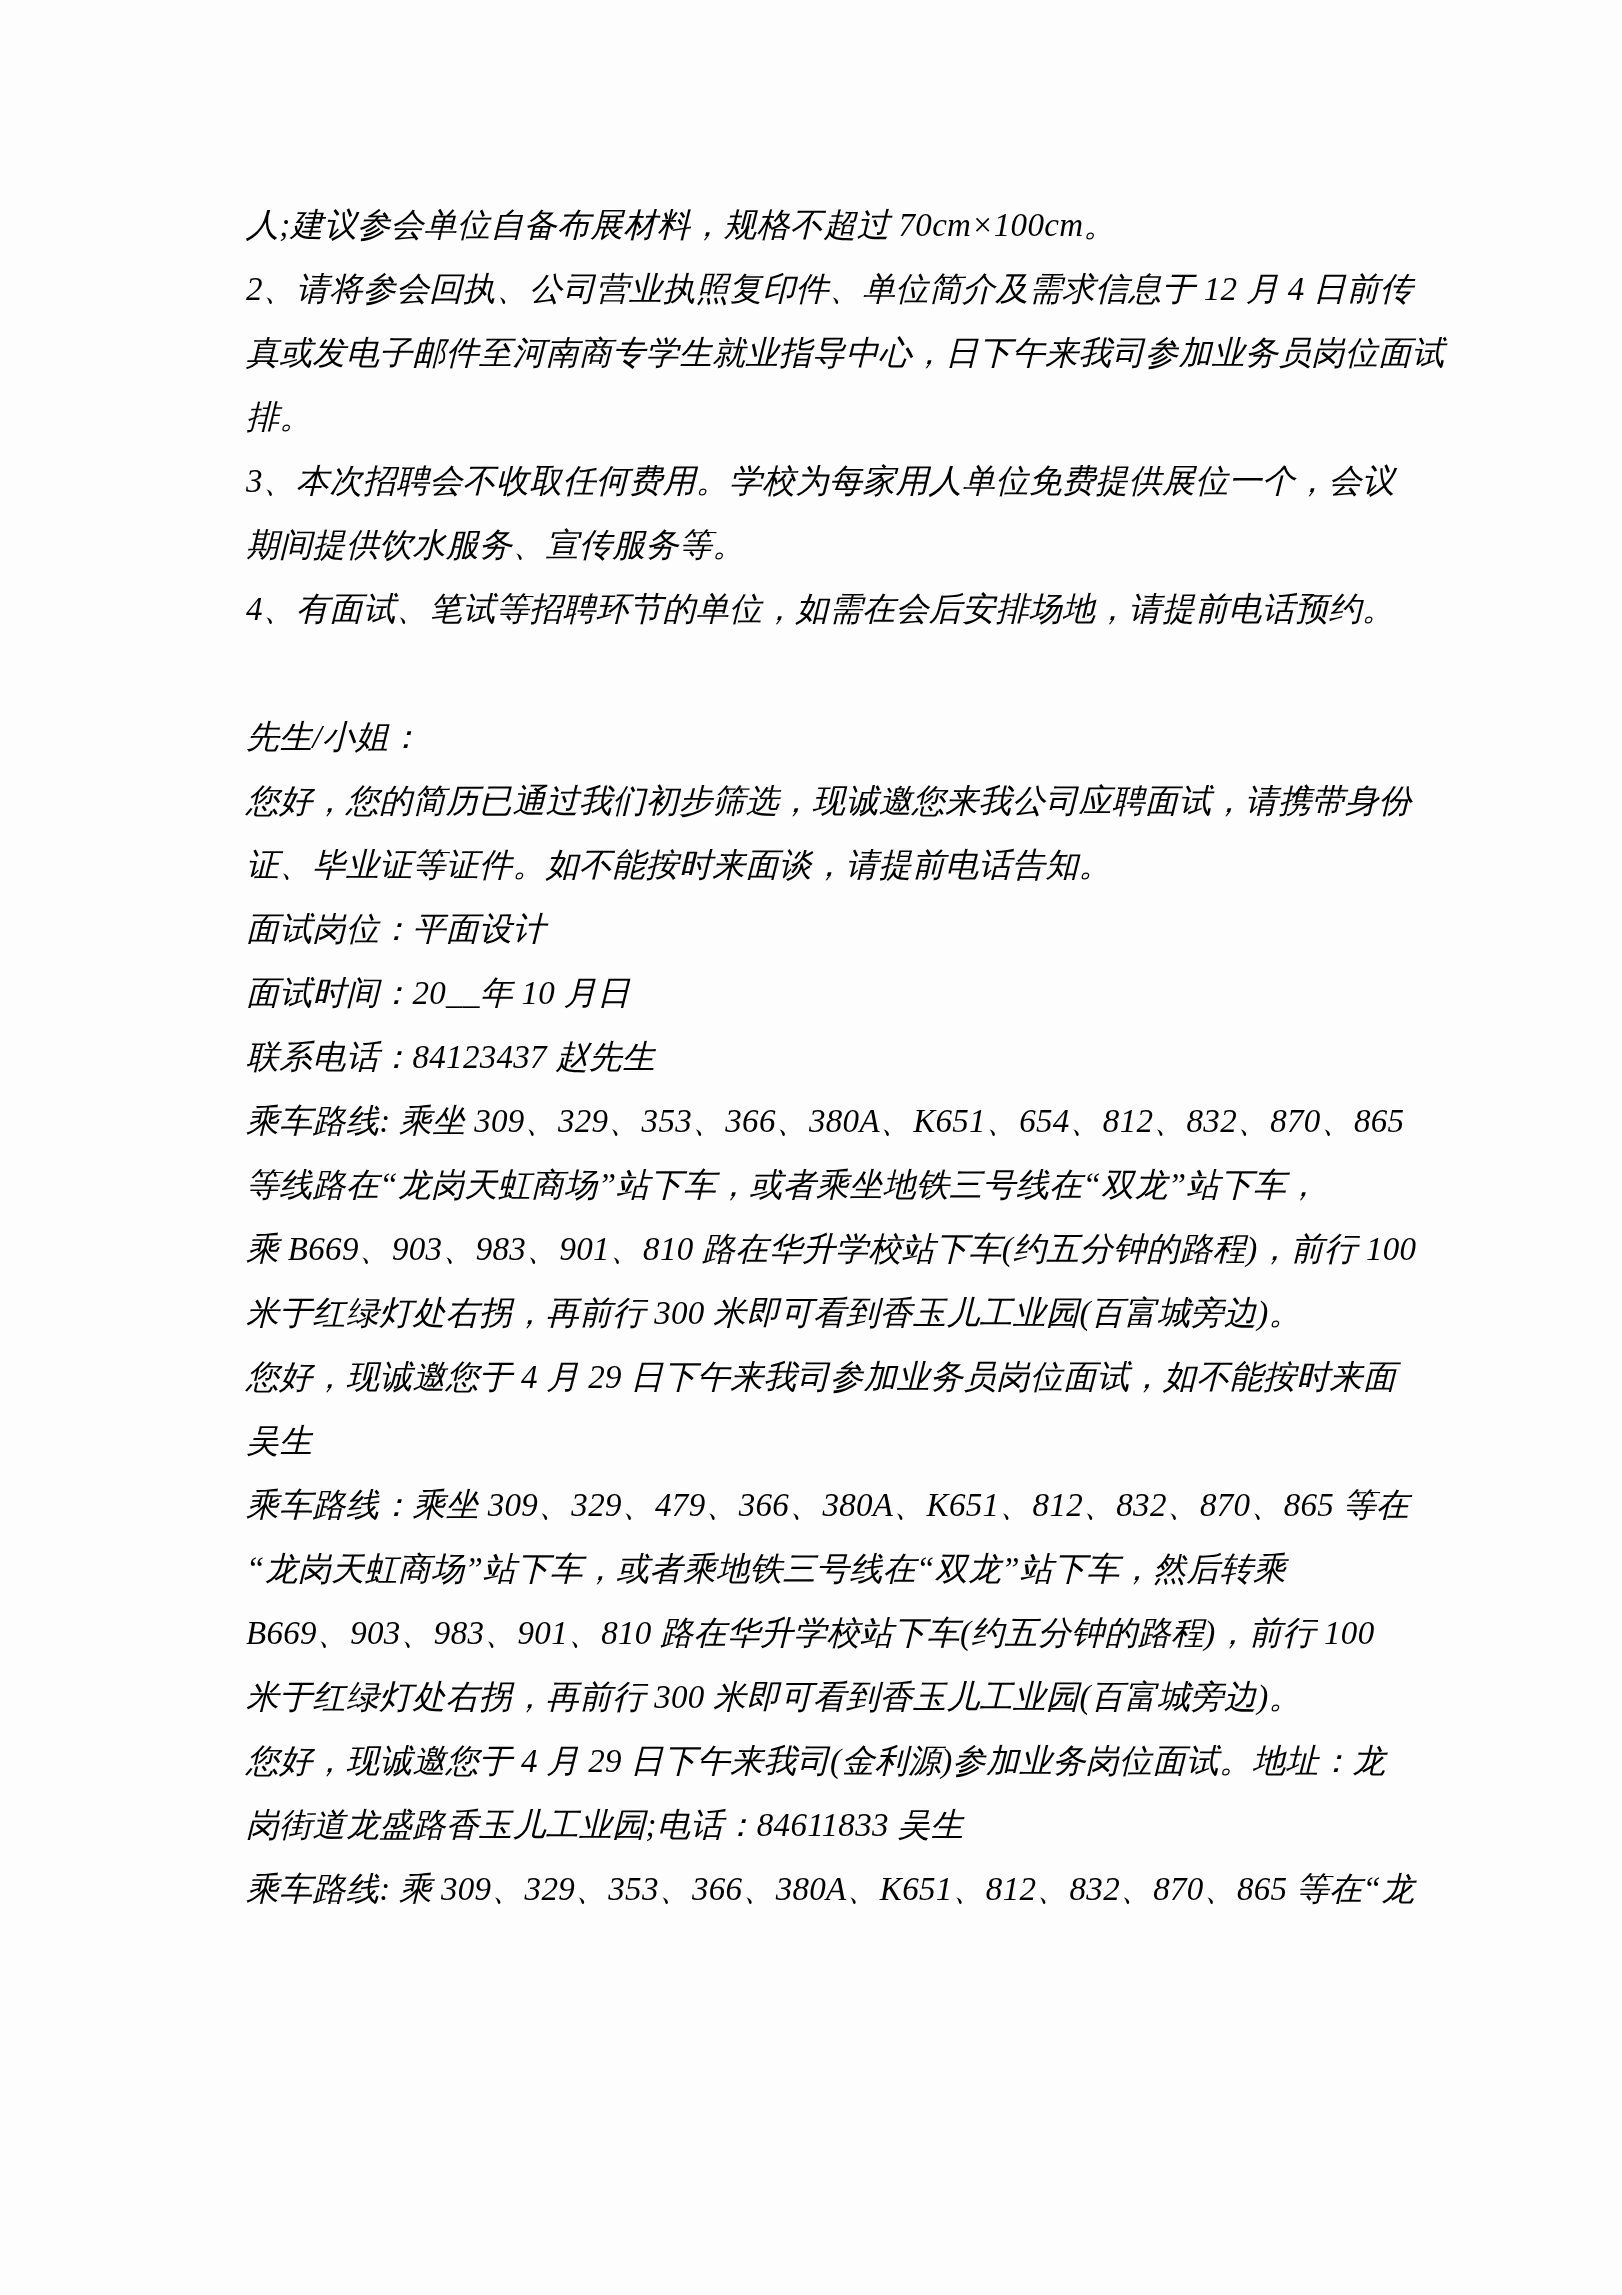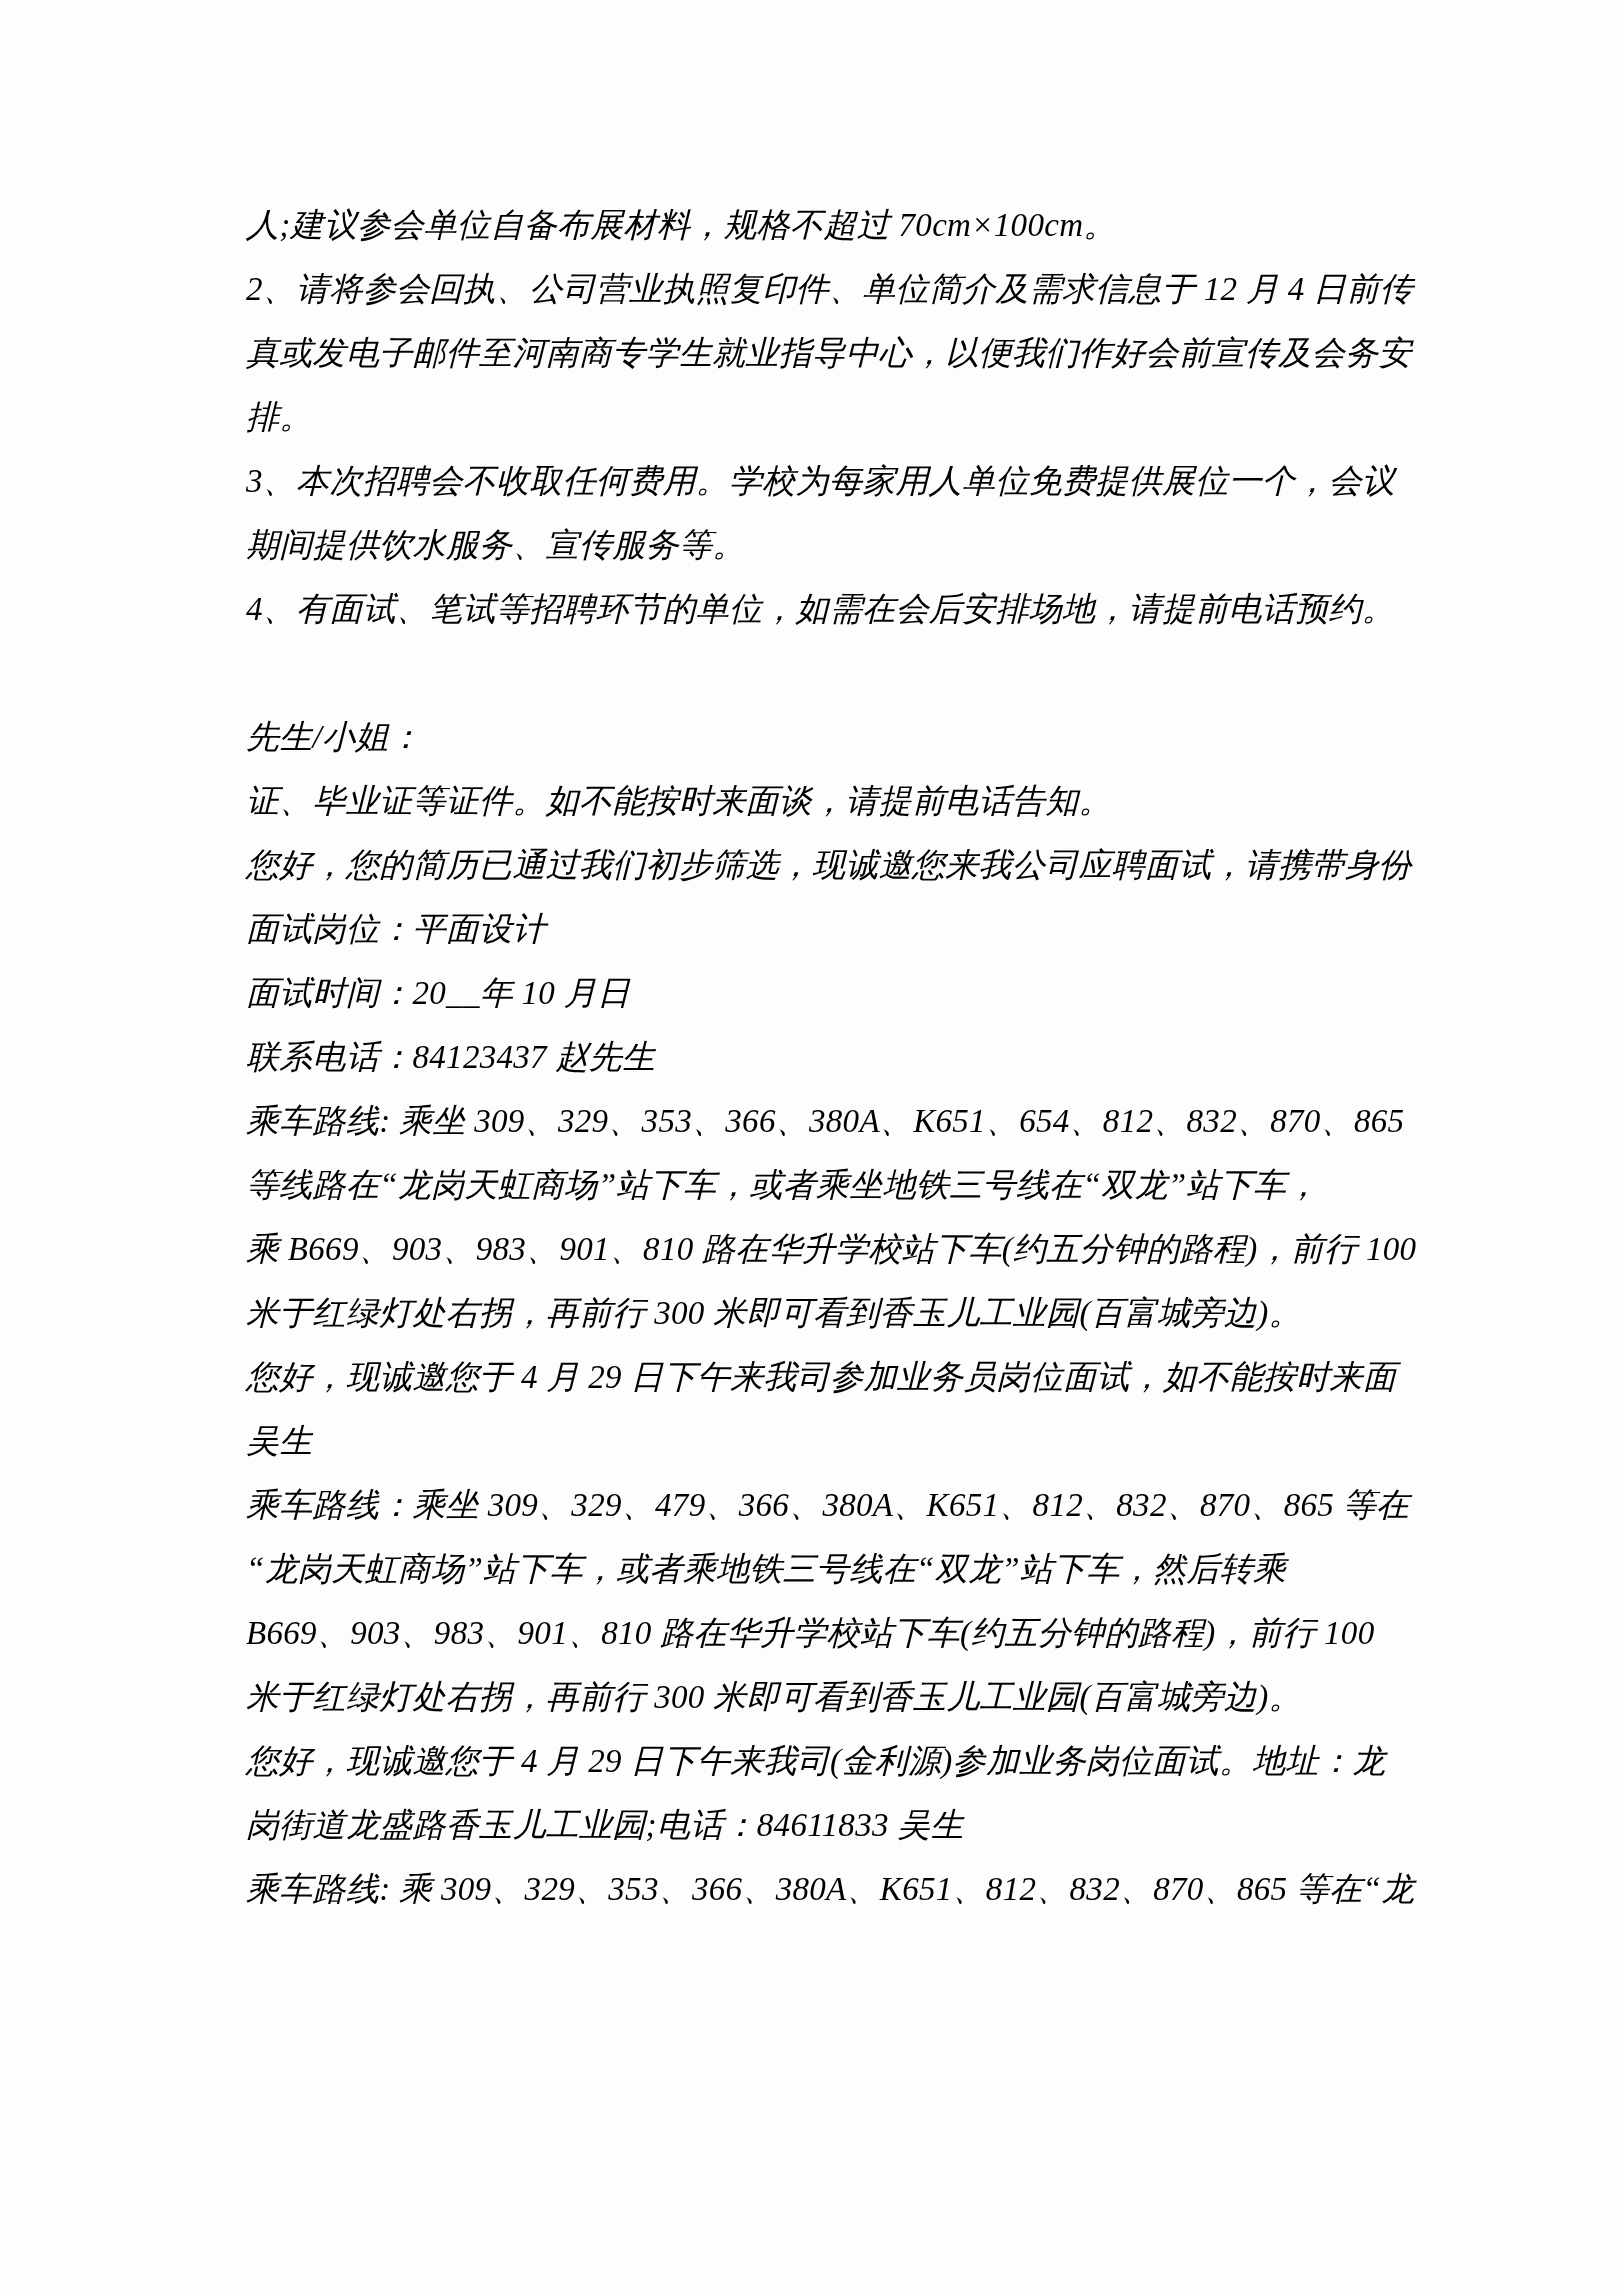--- a/index.html
+++ b/index.html
@@ -39,29 +39,29 @@
     font-family: "Liberation Serif", "DejaVu Serif", serif;
   }
 </style>
 </head>
 <body>
 
 <div class="page">
   <div class="text-block">
     <div class="line">人;建议参会单位自备布展材料，规格不超过 70cm×100cm。</div>
     <div class="line">2、请将参会回执、公司营业执照复印件、单位简介及需求信息于 12 月 4 日前传</div>
-    <div class="line">真或发电子邮件至河南商专学生就业指导中心，以便我们作好会前宣传及会务安</div>
+    <div class="line">真或发电子邮件至河南商专学生就业指导中心，日下午来我司参加业务员岗位面试</div>
     <div class="line">排。</div>
     <div class="line">3、本次招聘会不收取任何费用。学校为每家用人单位免费提供展位一个，会议</div>
     <div class="line">期间提供饮水服务、宣传服务等。</div>
     <div class="line">4、有面试、笔试等招聘环节的单位，如需在会后安排场地，请提前电话预约。</div>
     <div class="line"></div>
     <div class="line">先生/小姐：</div>
+    <div class="line">您好，您的简历已通过我们初步筛选，现诚邀您来我公司应聘面试，请携带身份</div>
     <div class="line">证、毕业证等证件。如不能按时来面谈，请提前电话告知。</div>
-    <div class="line">您好，您的简历已通过我们初步筛选，现诚邀您来我公司应聘面试，请携带身份</div>
     <div class="line">面试岗位：平面设计</div>
     <div class="line">面试时间：20__年 10 月日</div>
     <div class="line">联系电话：84123437 赵先生</div>
     <div class="line">乘车路线: 乘坐 309、329、353、366、380A、K651、654、812、832、870、865</div>
     <div class="line">等线路在“龙岗天虹商场”站下车，或者乘坐地铁三号线在“双龙”站下车，</div>
     <div class="line">乘 B669、903、983、901、810 路在华升学校站下车(约五分钟的路程)，前行 100</div>
     <div class="line">米于红绿灯处右拐，再前行 300 米即可看到香玉儿工业园(百富城旁边)。</div>
     <div class="line">您好，现诚邀您于 4 月 29 日下午来我司参加业务员岗位面试，如不能按时来面</div>
     <div class="line">吴生</div>
     <div class="line">乘车路线：乘坐 309、329、479、366、380A、K651、812、832、870、865 等在</div>

